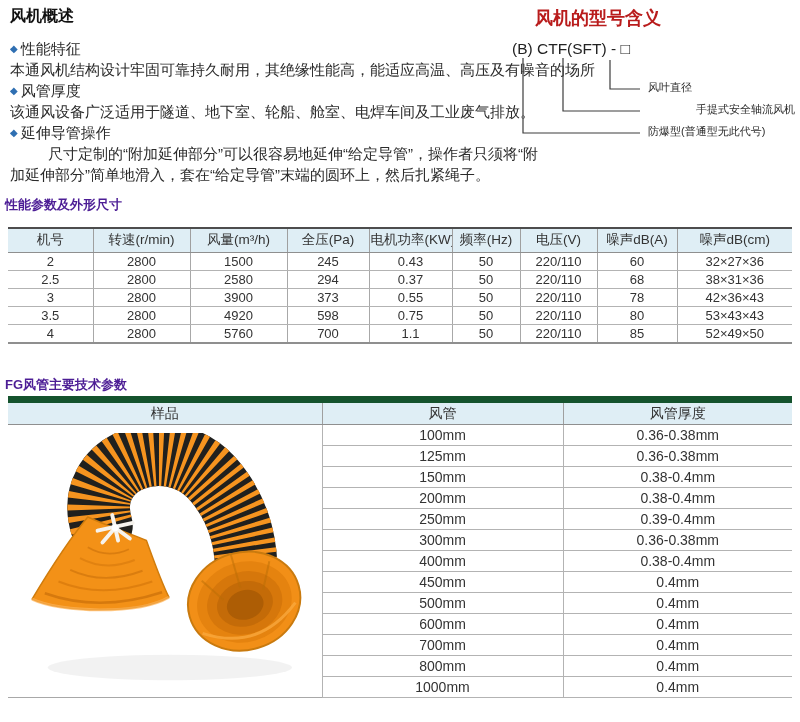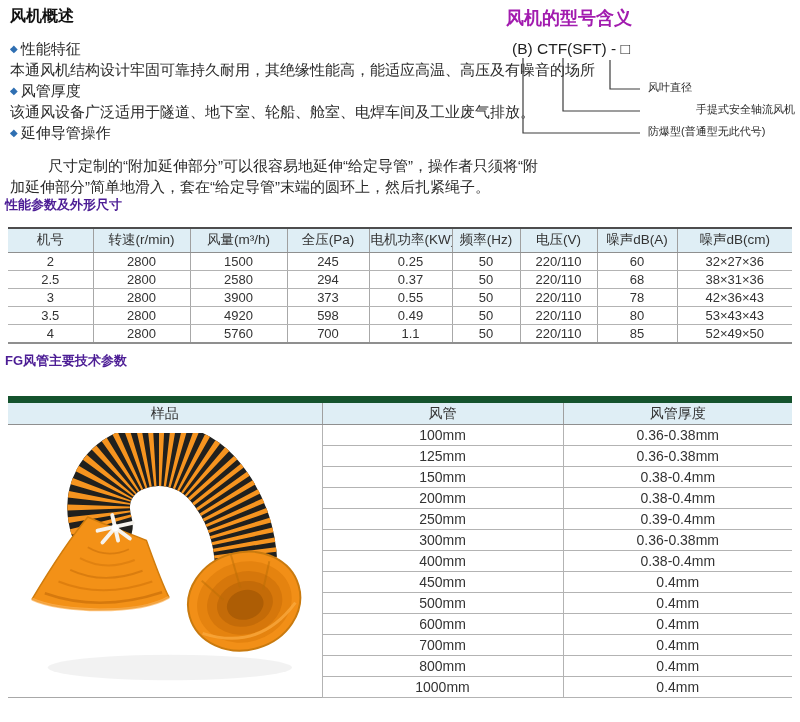--- a/index.html
+++ b/index.html
@@ -6,34 +6,34 @@
   html,body { margin:0; padding:0; }
   body {
     width:800px; height:722px; position:relative; overflow:hidden;
     background:#ffffff; color:#2e2e2e;
     font-family:"Liberation Sans","DejaVu Sans",sans-serif;
   }
   
   .overview { position:absolute; left:10px; top:6px; width:494px; }
   .overview-title { font-size:16px; font-weight:bold; color:#111; margin:0 0 11px 0; }
   .ov-line { font-size:15px; line-height:21px; color:#2b2b2b; white-space:nowrap; }
-  .ov-line.indent { padding-left:38px;margin-top:12px; }
+  .ov-line.indent { padding-left:38px; }
   .bullet { color:#2f6fb2; font-size:10px; margin-right:3px; vertical-align:2px; }
   
-  .model-title { position:absolute; left:506px; top:6px; font-size:18px; font-weight:bold; color:#a21caf; }
+  .model-title { position:absolute; left:535px; top:6px; font-size:18px; font-weight:bold; color:#b91c1c; }
   .model-code { position:absolute; left:512px; top:40px; font-size:15.5px; color:#222; }
   .model-lines { position:absolute; left:500px; top:46px; width:300px; height:100px; }
   .model-label { position:absolute; left:648px; font-size:11px; color:#2b2b2b; white-space:nowrap; }
   .model-label.l0 { top:80px; }
   .model-label.l1 { top:102px;margin-left:48px; }
   .model-label.l2 { top:124px; }
   
   .section-title { position:absolute; left:5px; font-size:13px; font-weight:bold; color:#4c1d95; }
   #perf-title { top:196px; }
-  #duct-title { top:352px; }
+  #duct-title { top:376px; }
   
   table { border-collapse:collapse; table-layout:fixed; }
   .perf-table {
     position:absolute; left:8px; top:227px; width:784px;
     font-size:13px; color:#333; text-align:center;
     border-top:2px solid #4d4d4d; border-bottom:2px solid #8f8f8f;
   }
   .perf-table th {
     background:#dfeef5; font-weight:normal; font-size:13.5px; height:24px;
     border-left:1px solid #9f9f9f; border-bottom:1px solid #8f8f8f;
@@ -119,21 +119,21 @@
     <th>频率(Hz)</th>
     <th>电压(V)</th>
     <th>噪声dB(A)</th>
     <th>噪声dB(cm)</th>
   </tr>
   <tr>
     <td>2</td>
         <td>2800</td>
         <td>1500</td>
         <td>245</td>
-        <td>0.25</td>
+        <td>0.43</td>
         <td>50</td>
         <td>220/110</td>
         <td>60</td>
         <td>32×27×36</td>
   </tr>
   <tr>
     <td>2.5</td>
         <td>2800</td>
         <td>2580</td>
         <td>294</td>
@@ -152,21 +152,21 @@
         <td>50</td>
         <td>220/110</td>
         <td>78</td>
         <td>42×36×43</td>
   </tr>
   <tr>
     <td>3.5</td>
         <td>2800</td>
         <td>4920</td>
         <td>598</td>
-        <td>0.49</td>
+        <td>0.75</td>
         <td>50</td>
         <td>220/110</td>
         <td>80</td>
         <td>53×43×43</td>
   </tr>
   <tr>
     <td>4</td>
         <td>2800</td>
         <td>5760</td>
         <td>700</td>

